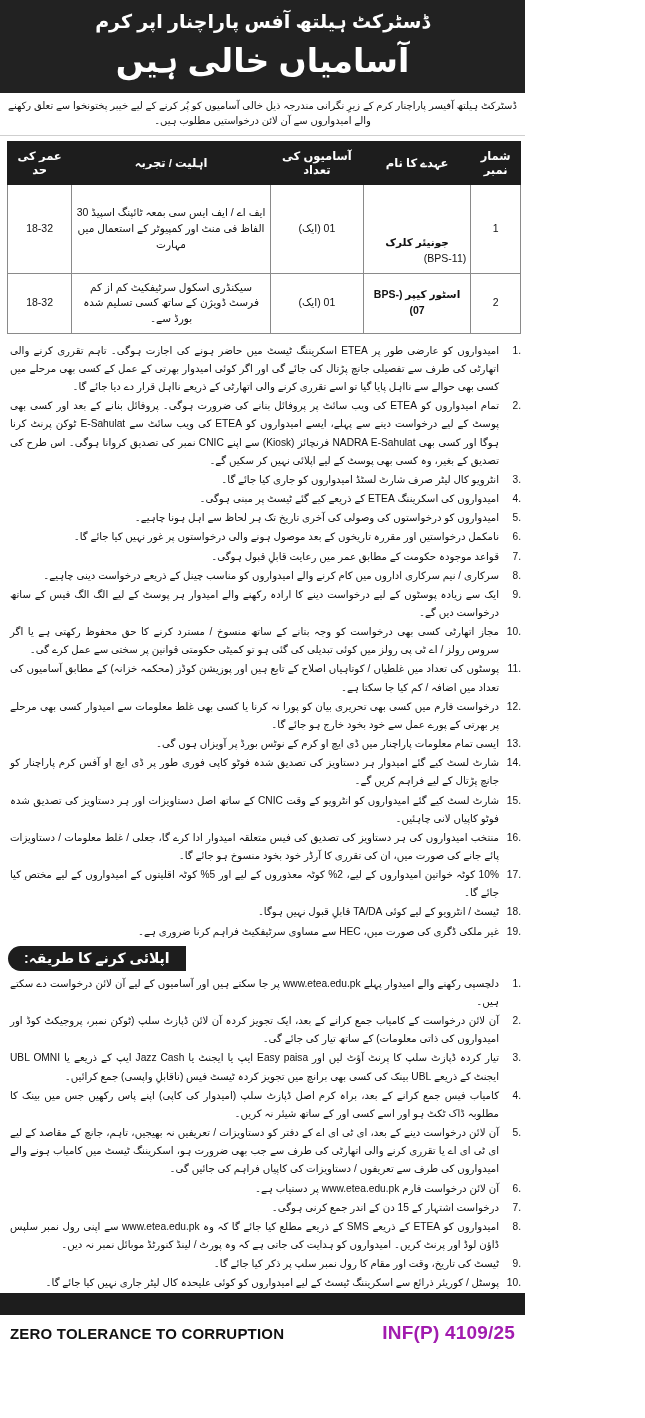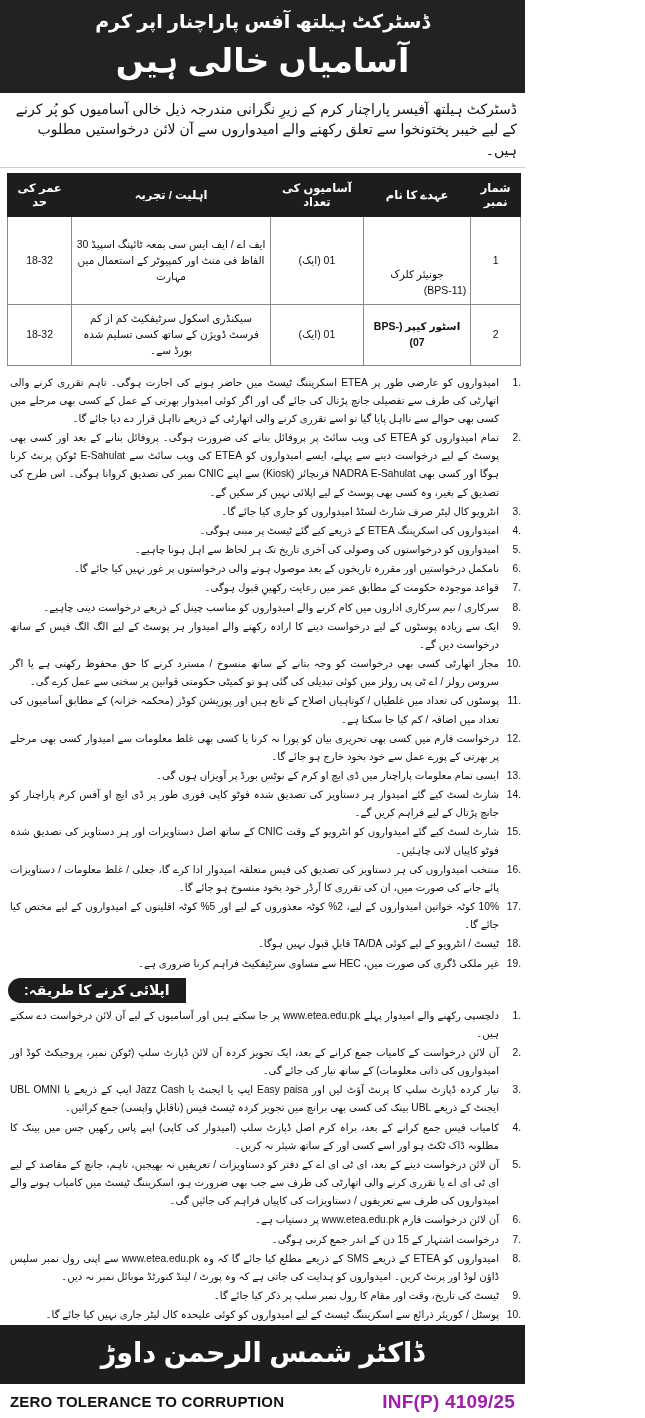--- a/index.html
+++ b/index.html
@@ -42,21 +42,22 @@
     white-space: nowrap;
   }
 
   
   .intro-wrap {
     border-bottom: 1px solid #cfcfcf;
     padding: 6px 8px 7px 8px;
   }
   .intro-text {
     direction: rtl;
-    font-size: 14px;
+    text-align: center;
+    font-size: 10px;
     line-height: 1.45;
     color: #111111;
   }
 
   
   .table-wrap {
     padding: 5px 4px 6px 7px;
   }
   table.jobs {
     width: 100%;
@@ -82,21 +83,21 @@
     vertical-align: middle;
     color: #111111;
     line-height: 1.5;
   }
   .col-sr    { width: 9%; }
   .col-post  { width: 21%; }
   .col-count { width: 18%; }
   .col-elig  { width: 40%; }
   .col-age   { width: 12%; }
   td.cell-elig { text-align: center; }
-  .post-name  { font-weight: 400; display: block; margin-top: 44px; }
+  .post-name  { font-weight: 700; display: block; margin-top: 44px; }
   .post-bps   { display: block; text-align: right; }
   .post-inline { font-weight: 700; }
 
   
   .section-badge-row {
     text-align: left;
     padding: 4px 8px 2px 8px;
     direction: rtl;
   }
   .section-badge {
@@ -239,21 +240,21 @@
     </table>
   </div>
 
   <ol class="cond-list" id="conditions-list">
       <li>امیدواروں کو عارضی طور پر ETEA اسکریننگ ٹیسٹ میں حاضر ہونے کی اجازت ہوگی۔ تاہم تقرری کرنے والی اتھارٹی کی طرف سے تفصیلی جانچ پڑتال کی جائے گی اور اگر کوئی امیدوار بھرتی کے عمل کے کسی بھی مرحلے میں کسی بھی حوالے سے نااہل پایا گیا تو اسے تقرری کرنے والی اتھارٹی کے ذریعے نااہل قرار دے دیا جائے گا۔</li>
       <li>تمام امیدواروں کو ETEA کی ویب سائٹ پر پروفائل بنانے کی ضرورت ہوگی۔ پروفائل بنانے کے بعد اور کسی بھی پوسٹ کے لیے درخواست دینے سے پہلے، ایسے امیدواروں کو ETEA کی ویب سائٹ سے E-Sahulat ٹوکن پرنٹ کرنا ہوگا اور کسی بھی NADRA E-Sahulat فرنچائز (Kiosk) سے اپنے CNIC نمبر کی تصدیق کروانا ہوگی۔ اس طرح کی تصدیق کے بغیر، وہ کسی بھی پوسٹ کے لیے اپلائی نہیں کر سکیں گے۔</li>
       <li>انٹرویو کال لیٹر صرف شارٹ لسٹڈ امیدواروں کو جاری کیا جائے گا۔</li>
       <li>امیدواروں کی اسکریننگ ETEA کے ذریعے کیے گئے ٹیسٹ پر مبنی ہوگی۔</li>
       <li>امیدواروں کو درخواستوں کی وصولی کی آخری تاریخ تک ہر لحاظ سے اہل ہونا چاہیے۔</li>
       <li>نامکمل درخواستیں اور مقررہ تاریخوں کے بعد موصول ہونے والی درخواستوں پر غور نہیں کیا جائے گا۔</li>
-      <li>قواعد موجودہ حکومت کے مطابق عمر میں رعایت رکھیںِ قبول ہوگی۔</li>
+      <li>قواعد موجودہ حکومت کے مطابق عمر میں رعایت قابلِ قبول ہوگی۔</li>
       <li>سرکاری / نیم سرکاری اداروں میں کام کرنے والے امیدواروں کو مناسب چینل کے ذریعے درخواست دینی چاہیے۔</li>
       <li>ایک سے زیادہ پوسٹوں کے لیے درخواست دینے کا ارادہ رکھنے والے امیدوار ہر پوسٹ کے لیے الگ الگ فیس کے ساتھ درخواست دیں گے۔</li>
       <li>مجاز اتھارٹی کسی بھی درخواست کو وجہ بتانے کے ساتھ منسوخ / مسترد کرنے کا حق محفوظ رکھتی ہے یا اگر سروس رولز / اے ٹی پی رولز میں کوئی تبدیلی کی گئی ہو تو کمیٹی حکومتی قوانین پر سختی سے عمل کرے گی۔</li>
       <li>پوسٹوں کی تعداد میں غلطیاں / کوتاہیاں اصلاح کے تابع ہیں اور پوزیشن کوڈز (محکمہ خزانہ) کے مطابق آسامیوں کی تعداد میں اضافہ / کم کیا جا سکتا ہے۔</li>
       <li>درخواست فارم میں کسی بھی تحریری بیان کو پورا نہ کرنا یا کسی بھی غلط معلومات سے امیدوار کسی بھی مرحلے پر بھرتی کے پورے عمل سے خود بخود خارج ہو جائے گا۔</li>
       <li>ایسی تمام معلومات پاراچنار میں ڈی ایچ او کرم کے نوٹس بورڈ پر آویزاں ہوں گی۔</li>
       <li>شارٹ لسٹ کیے گئے امیدوار ہر دستاویز کی تصدیق شدہ فوٹو کاپی فوری طور پر ڈی ایچ او آفس کرم پاراچنار کو جانچ پڑتال کے لیے فراہم کریں گے۔</li>
       <li>شارٹ لسٹ کیے گئے امیدواروں کو انٹرویو کے وقت CNIC کے ساتھ اصل دستاویزات اور ہر دستاویز کی تصدیق شدہ فوٹو کاپیاں لانی چاہئیں۔</li>
       <li>منتخب امیدواروں کی ہر دستاویز کی تصدیق کی فیس متعلقہ امیدوار ادا کرے گا، جعلی / غلط معلومات / دستاویزات پائے جانے کی صورت میں، ان کی تقرری کا آرڈر خود بخود منسوخ ہو جائے گا۔</li>
       <li>10% کوٹہ خواتین امیدواروں کے لیے، 2% کوٹہ معذوروں کے لیے اور 5% کوٹہ اقلیتوں کے امیدواروں کے لیے مختص کیا جائے گا۔</li>
@@ -271,21 +272,20 @@
       <li>کامیاب فیس جمع کرانے کے بعد، براہ کرم اصل ڈپازٹ سلپ (امیدوار کی کاپی) اپنے پاس رکھیں جس میں بینک کا مطلوبہ ڈاک ٹکٹ ہو اور اسے کسی اور کے ساتھ شیئر نہ کریں۔</li>
       <li>آن لائن درخواست دینے کے بعد، ای ٹی ای اے کے دفتر کو دستاویزات / تعریفیں نہ بھیجیں، تاہم، جانچ کے مقاصد کے لیے ای ٹی ای اے یا تقرری کرنے والی اتھارٹی کی طرف سے جب بھی ضرورت ہو، اسکریننگ ٹیسٹ میں کامیاب ہونے والے امیدواروں کی طرف سے تعریفوں / دستاویزات کی کاپیاں فراہم کی جائیں گی۔</li>
       <li>آن لائن درخواست فارم www.etea.edu.pk پر دستیاب ہے۔</li>
       <li>درخواست اشتہار کے 15 دن کے اندر جمع کرنی ہوگی۔</li>
       <li>امیدواروں کو ETEA کے ذریعے SMS کے ذریعے مطلع کیا جائے گا کہ وہ www.etea.edu.pk سے اپنی رول نمبر سلپس ڈاؤن لوڈ اور پرنٹ کریں۔ امیدواروں کو ہدایت کی جاتی ہے کہ وہ پورٹ / لینڈ کنورٹڈ موبائل نمبر نہ دیں۔</li>
       <li>ٹیسٹ کی تاریخ، وقت اور مقام کا رول نمبر سلپ پر ذکر کیا جائے گا۔</li>
       <li>پوسٹل / کوریئر ذرائع سے اسکریننگ ٹیسٹ کے لیے امیدواروں کو کوئی علیحدہ کال لیٹر جاری نہیں کیا جائے گا۔</li>
     </ol>
 
   <div class="footer-band">
-    <div class="sig-name">ڈاکٹر شمس الرحمن داوڑ</div>
   </div>
 
   <div class="bottom-bar">
     <div class="bottom-left">ZERO TOLERANCE TO CORRUPTION</div>
     <div class="bottom-right">INF(P) 4109/25</div>
   </div>
 
 </div>
 
 </body></html>

